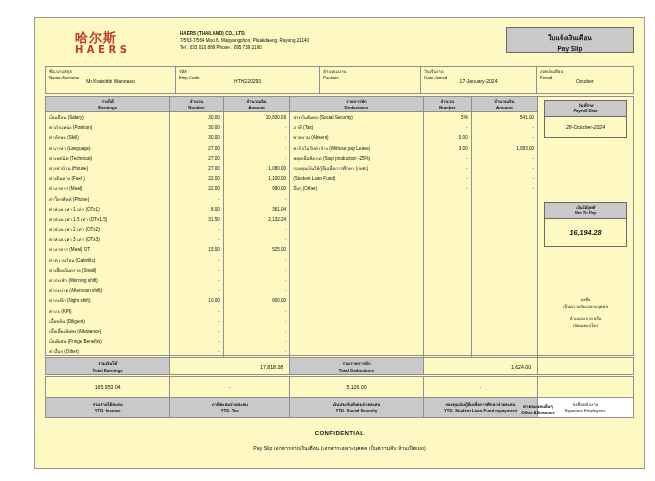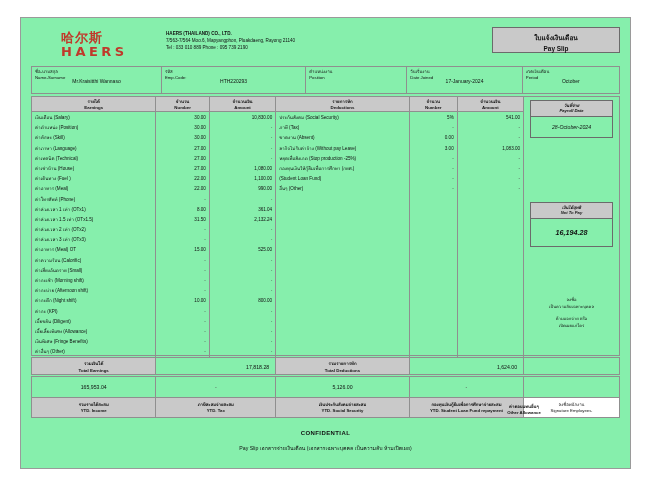--- a/index.html
+++ b/index.html
@@ -12,42 +12,42 @@
     font-size: 5.2px;
     color: #111;
   }
   .page {
     position: relative;
     width: 655px;
     height: 481px;
   }
   .sheet {
     position: absolute;
-    left: 20px;
+    left: 34px;
     top: 17px;
     width: 611px;
     height: 452px;
     border: 1px solid #9a9a9a;
-    background: #86efac;
+    background: #fef9c3;
   }
   
   .hdr {
     position: absolute;
     left: 0; top: 0; width: 100%; height: 45px;
   }
   .logo {
     position: absolute;
     left: 40px; top: 13px;
     color: #c0392b;
     font-family: "DejaVu Sans", sans-serif;
     font-weight: bold;
     line-height: 1.05;
   }
   .logo .cn { font-size: 13px; letter-spacing: 1px; }
-  .logo .en { font-size: 13px; letter-spacing: 3.5px; }
+  .logo .en { font-size: 10px; letter-spacing: 3.5px; }
   .co {
     position: absolute;
     left: 145px; top: 12px;
     font-size: 4.6px;
     line-height: 1.55;
     color: #111;
   }
   .co .b { font-weight: bold; }
   .titlebox {
     position: absolute;

